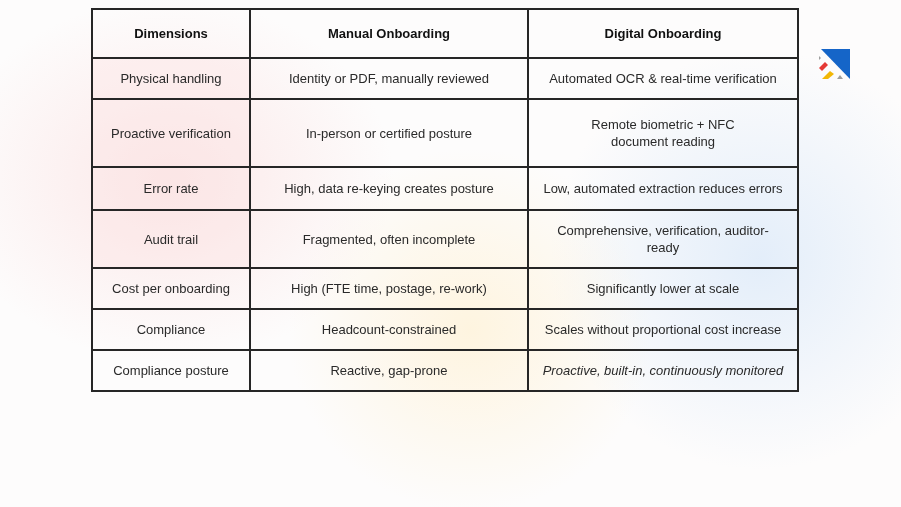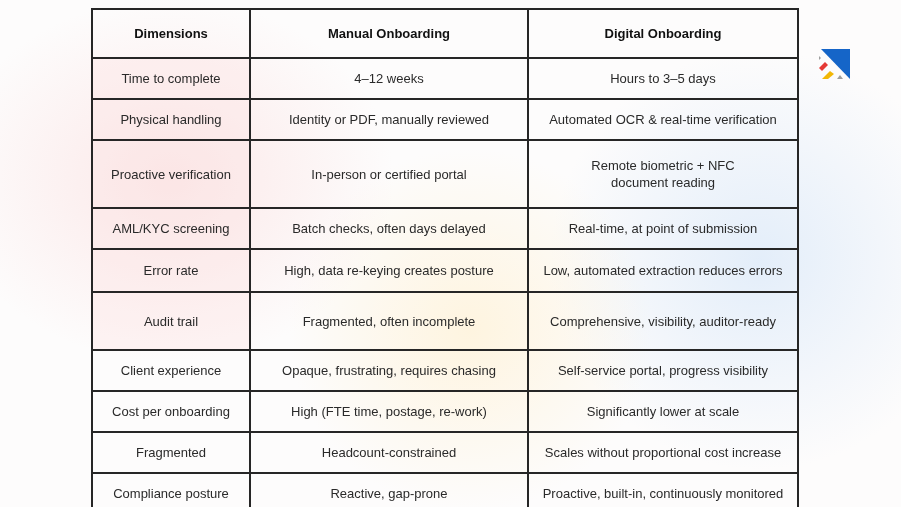--- a/index.html
+++ b/index.html
@@ -49,68 +49,53 @@
       </colgroup>
     <thead>
       <tr class="h-head">
         <th>Dimensions</th>
         <th>Manual Onboarding</th>
         <th>Digital Onboarding</th>
       </tr>
     </thead>
     <tbody>
       <tr class="h-std">
-        <td class="dim">Time to complete</td>
-        <td>4–12 weeks</td>
-        <td>Hours to 3–5 days</td>
-      </tr>
-      <tr class="h-std">
         <td class="dim">Physical handling</td>
         <td>Identity or PDF, manually reviewed</td>
         <td>Automated OCR &amp; real-time verification</td>
       </tr>
       <tr class="h-tall">
         <td class="dim">Proactive verification</td>
-        <td>In-person or certified portal</td>
+        <td>In-person or certified posture</td>
         <td style="padding:16px 40px;">Remote biometric + NFC document reading</td>
-      </tr>
-      <tr class="h-std">
-        <td class="dim">AML/KYC screening</td>
-        <td>Batch checks, often days delayed</td>
-        <td>Real-time, at point of submission</td>
       </tr>
       <tr class="h-std">
         <td class="dim">Error rate</td>
         <td>High, data re-keying creates posture</td>
         <td style="padding:12px 2px;">Low, automated extraction reduces errors</td>
       </tr>
       <tr class="h-tall">
         <td class="dim">Audit trail</td>
         <td>Fragmented, often incomplete</td>
-        <td style="padding:0 14px;">Comprehensive, visibility, auditor-ready</td>
-      </tr>
-      <tr class="h-std">
-        <td>Client experience</td>
-        <td>Opaque, frustrating, requires chasing</td>
-        <td>Self-service portal, progress visibility</td>
+        <td style="padding:0 14px;">Comprehensive, verification, auditor-ready</td>
       </tr>
       <tr class="h-std">
         <td>Cost per onboarding</td>
         <td>High (FTE time, postage, re-work)</td>
         <td>Significantly lower at scale</td>
       </tr>
       <tr class="h-std">
-        <td>Fragmented</td>
+        <td>Compliance</td>
         <td>Headcount-constrained</td>
         <td style="padding:5px 2px;">Scales without proportional cost increase</td>
       </tr>
       <tr class="h-std">
         <td>Compliance posture</td>
         <td>Reactive, gap-prone</td>
-        <td style="padding:0 2px;">Proactive, built-in, continuously monitored</td>
+        <td style="padding:0 2px;font-style:italic;">Proactive, built-in, continuously monitored</td>
       </tr>
     </tbody>
   </table>
 </div>
 
 <div class="logo">
   <svg width="32" height="32" viewBox="0 0 32 32">
     <polygon points="2,1 31,1 31,31" fill="#1565c8"></polygon>
     <polygon points="0,20 6,14 9,17 3,23" fill="#e53935"></polygon>
     <polygon points="3,31 11,23 15,26 9,31" fill="#f2b705"></polygon>

